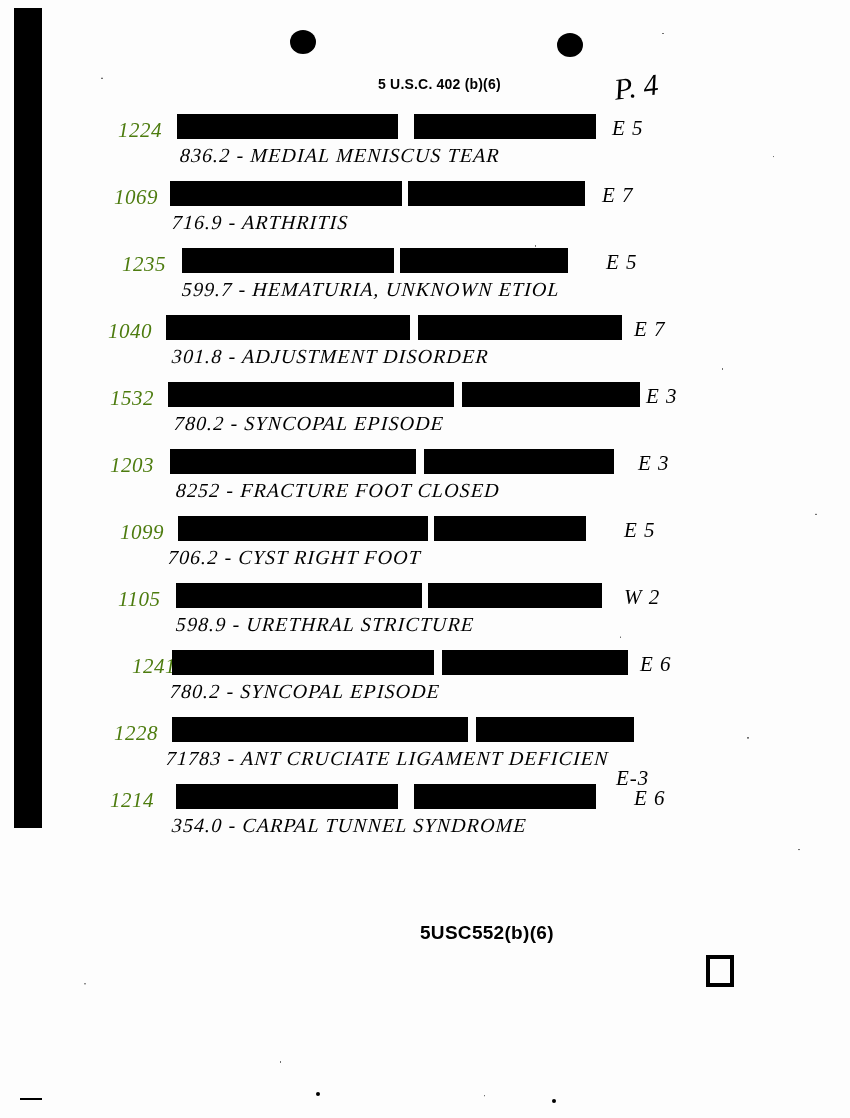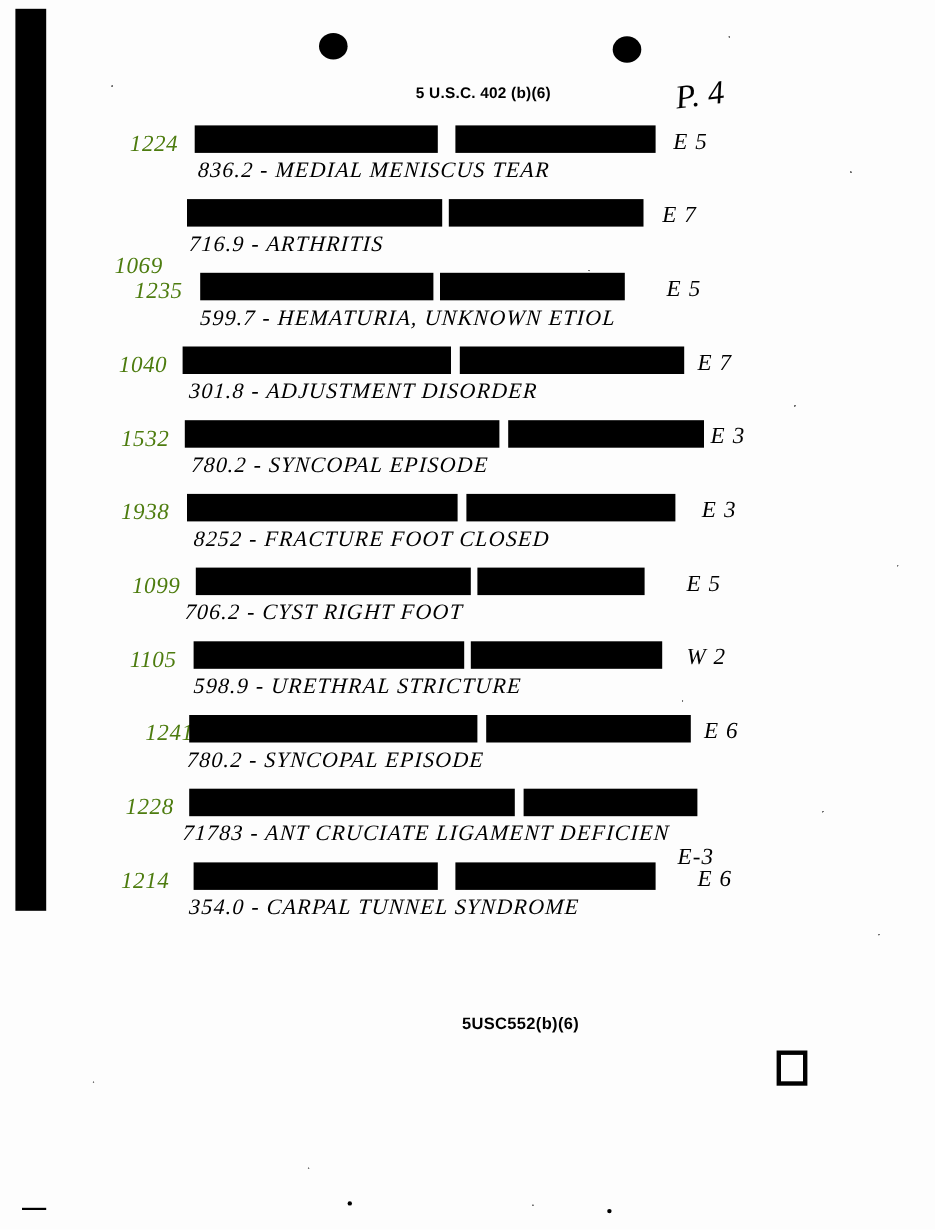--- a/index.html
+++ b/index.html
@@ -130,21 +130,21 @@
     color: #000;
     letter-spacing: 1.1px;
     white-space: nowrap;
     transform: skewX(-4deg);
   }
 
   .footer-stamp {
     position: absolute;
     left: 420px;
     top: 922px;
-    font-size: 15px;
+    font-size: 19px;
     font-weight: bold;
     color: #000;
     font-family: "Liberation Sans", sans-serif;
     letter-spacing: .3px;
   }
 
   .corner-glyph {
     position: absolute;
     left: 706px;
     top: 955px;
@@ -181,21 +181,21 @@
 
   <div class="rows" id="rows">
       <div class="entry">
         <div class="num" style="left: 118px; top: 14px;">1224</div>
         <div class="bar" style="left: 177px; top: 10px; width: 221px;"></div>
         <div class="bar" style="left: 414px; top: 10px; width: 182px;"></div>
         <div class="code" style="left: 612px; top: 12px;">E 5</div>
         <div class="diag" style="left: 180px; top: 40px;">836.2 - MEDIAL MENISCUS TEAR</div>
       </div>
       <div class="entry">
-        <div class="num" style="left: 104px; top: 14px; margin-top: 44px;">1069</div>
+        <div class="num" style="left: 114px; top: 14px;">1069</div>
         <div class="bar" style="left: 170px; top: 10px; width: 232px;"></div>
         <div class="bar" style="left: 408px; top: 10px; width: 177px;"></div>
         <div class="code" style="left: 602px; top: 12px;">E 7</div>
         <div class="diag" style="left: 172px; top: 40px;">716.9 - ARTHRITIS</div>
       </div>
       <div class="entry">
         <div class="num" style="left: 122px; top: 14px;">1235</div>
         <div class="bar" style="left: 182px; top: 10px; width: 212px;"></div>
         <div class="bar" style="left: 400px; top: 10px; width: 168px;"></div>
         <div class="code" style="left: 606px; top: 12px;">E 5</div>
@@ -209,21 +209,21 @@
         <div class="diag" style="left: 172px; top: 40px;">301.8 - ADJUSTMENT DISORDER</div>
       </div>
       <div class="entry">
         <div class="num" style="left: 110px; top: 14px;">1532</div>
         <div class="bar" style="left: 168px; top: 10px; width: 286px;"></div>
         <div class="bar" style="left: 462px; top: 10px; width: 178px;"></div>
         <div class="code" style="left: 646px; top: 12px;">E 3</div>
         <div class="diag" style="left: 174px; top: 40px;">780.2 - SYNCOPAL EPISODE</div>
       </div>
       <div class="entry">
-        <div class="num" style="left: 110px; top: 14px;">1938</div>
+        <div class="num" style="left: 110px; top: 14px;">1203</div>
         <div class="bar" style="left: 170px; top: 10px; width: 246px;"></div>
         <div class="bar" style="left: 424px; top: 10px; width: 190px;"></div>
         <div class="code" style="left: 638px; top: 12px;">E 3</div>
         <div class="diag" style="left: 176px; top: 40px;">8252 - FRACTURE FOOT CLOSED</div>
       </div>
       <div class="entry">
         <div class="num" style="left: 120px; top: 14px;">1099</div>
         <div class="bar" style="left: 178px; top: 10px; width: 250px;"></div>
         <div class="bar" style="left: 434px; top: 10px; width: 152px;"></div>
         <div class="code" style="left: 624px; top: 12px;">E 5</div>

